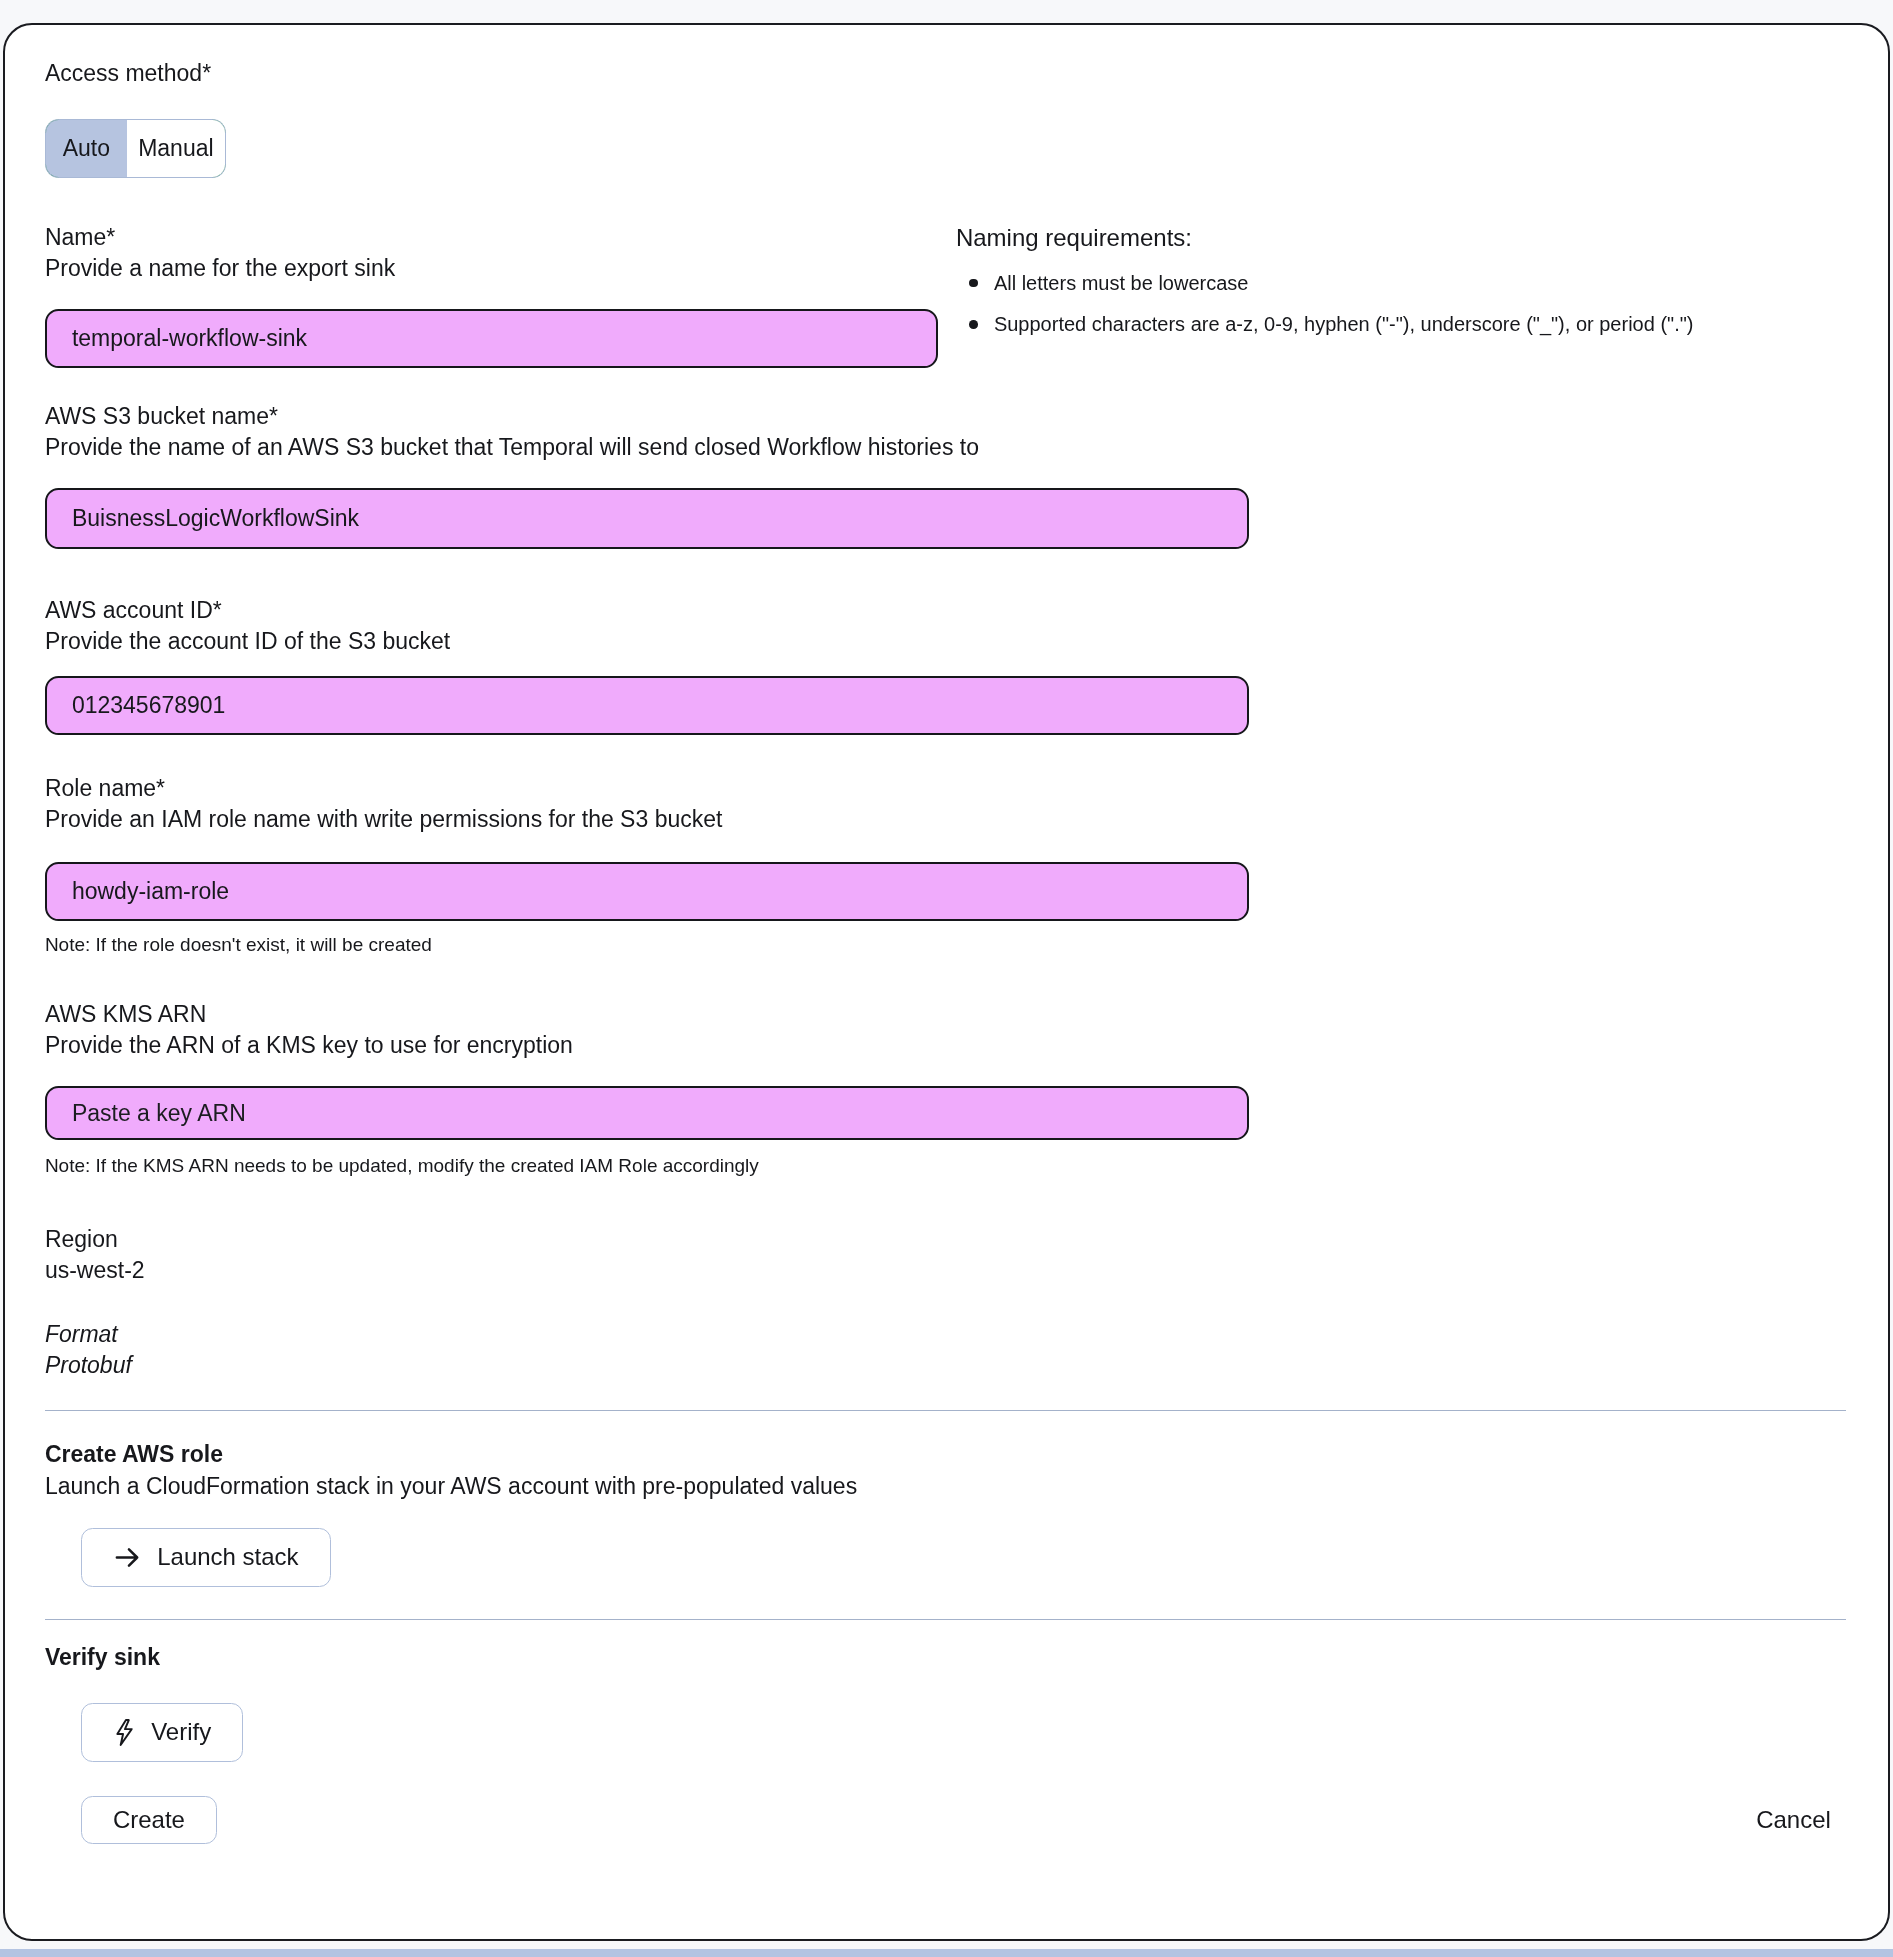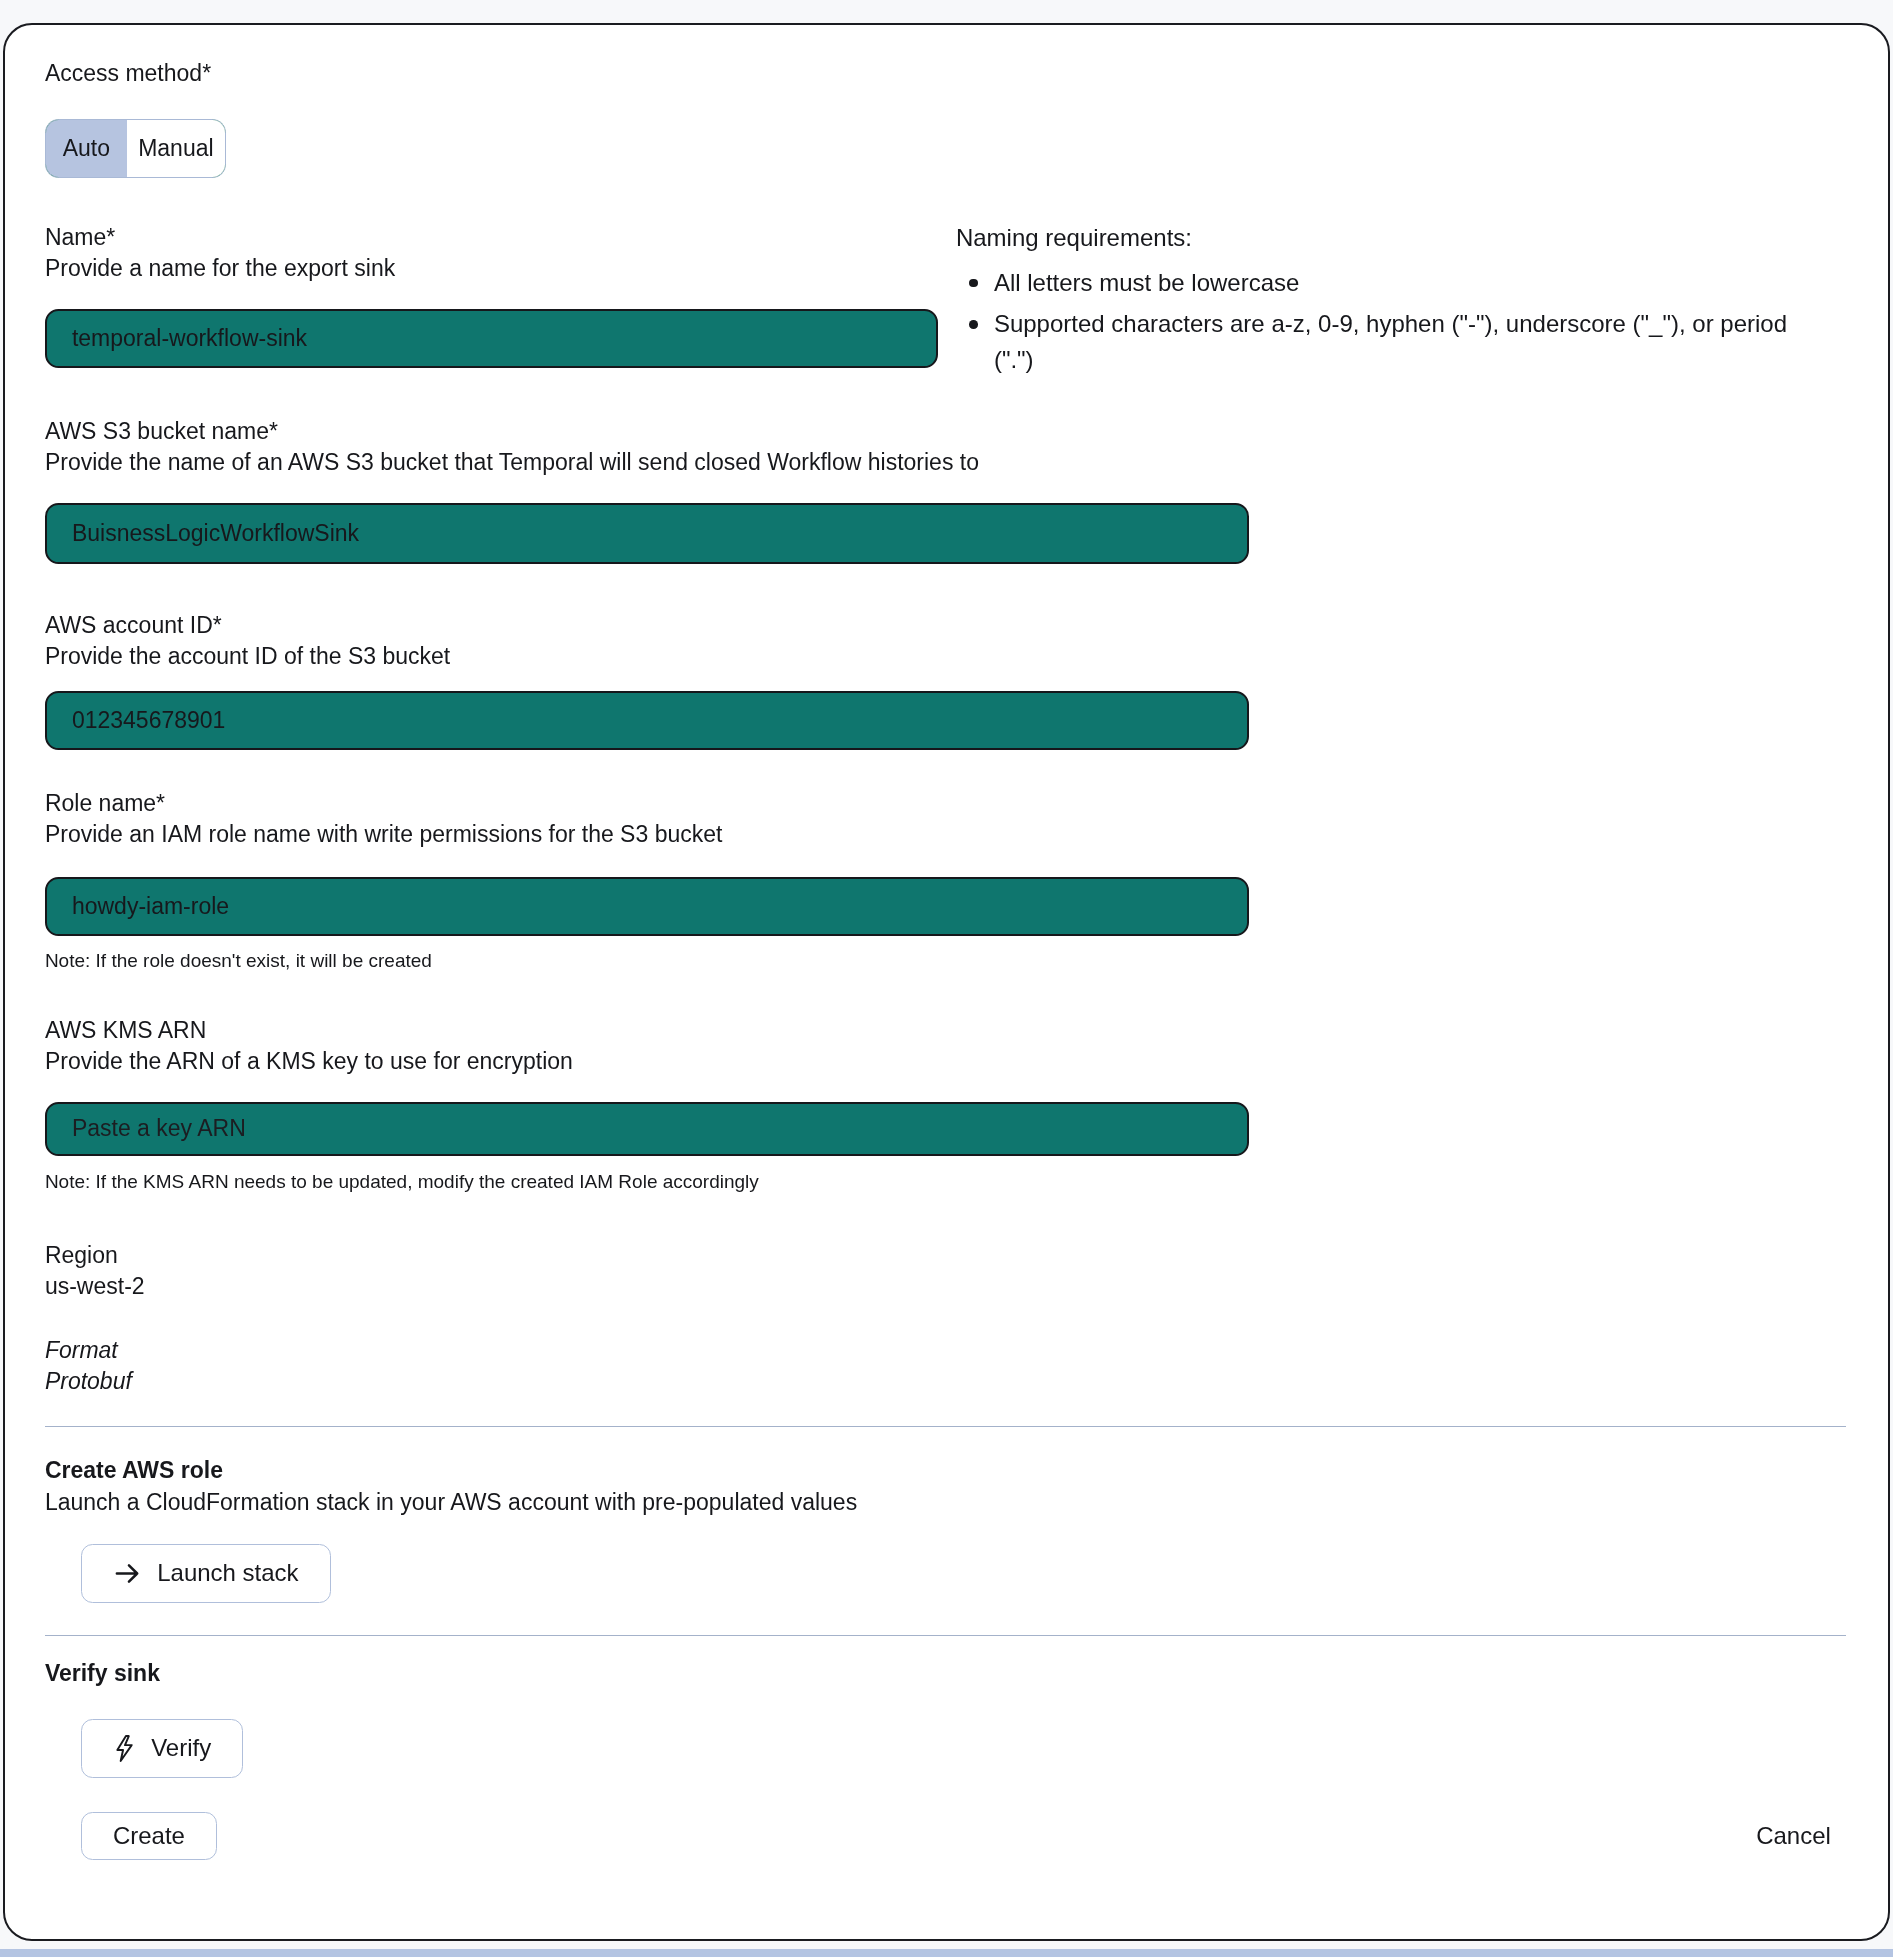--- a/index.html
+++ b/index.html
@@ -30,31 +30,31 @@
   .seg.selected{background:#b6c4e0;}
   .seg.auto{width:81px;}
   .seg.manual{width:98px;background:#fff;}
   
   .row2{display:flex;margin-top:44px;align-items:flex-start;}
   .colL{width:893px;flex:0 0 auto;}
   .colR{flex:1 1 auto;margin-left:18px;max-width:860px;}
   .nr-title{font-size:24px;line-height:31px;}
   .nr-list{margin:11.5px 0 0 0;padding:0;list-style:none;}
   .nr-list li{
-    position:relative;padding-left:38px;font-size:24px;line-height:36px;margin-bottom:5.7px;
+    position:relative;padding-left:38px;font-size:20px;line-height:36px;margin-bottom:5.7px;
   }
   .nr-list li::before{
     content:"";position:absolute;left:13.4px;top:14.3px;width:8.6px;height:8.6px;border-radius:50%;
     background:#17181c;
   }
   
   .tinput{
     display:block;box-sizing:border-box;height:59px;border:2.9px solid #16171b;border-radius:13.4px;
     font-family:"Liberation Sans", sans-serif;font-size:23px;color:#17181c;
-    padding:0 25px;background:#0f766e;outline:none;
+    padding:0 25px;background:#f0abfc;outline:none;
   }
   .tinput::placeholder{color:#1c1d21;opacity:1;}
   .w-name{width:893px;margin-top:25px;}
   .w-wide{width:1204px;}
   .mt26{margin-top:25px;}
   .mt20{margin-top:19px;}
   .mt28{margin-top:27px;}
   .sec{margin-top:46px;}
   .sec-role{margin-top:38px;}
   .sec-kms{margin-top:42px;}

